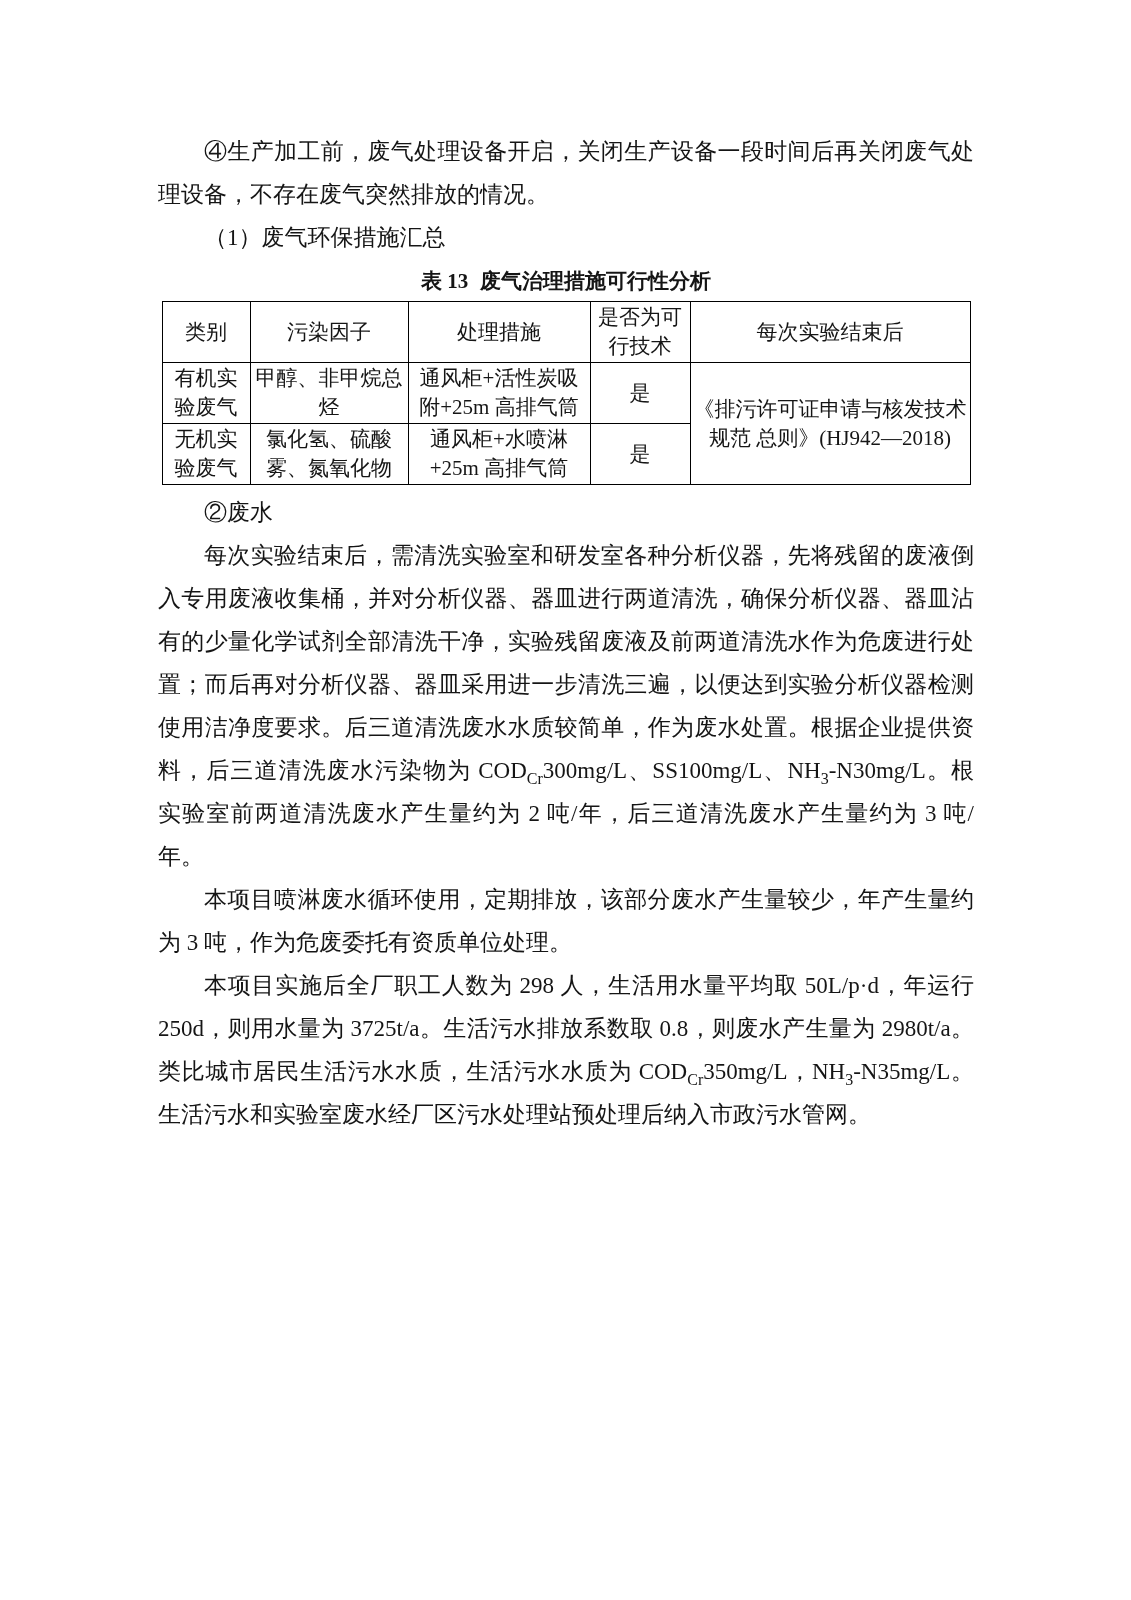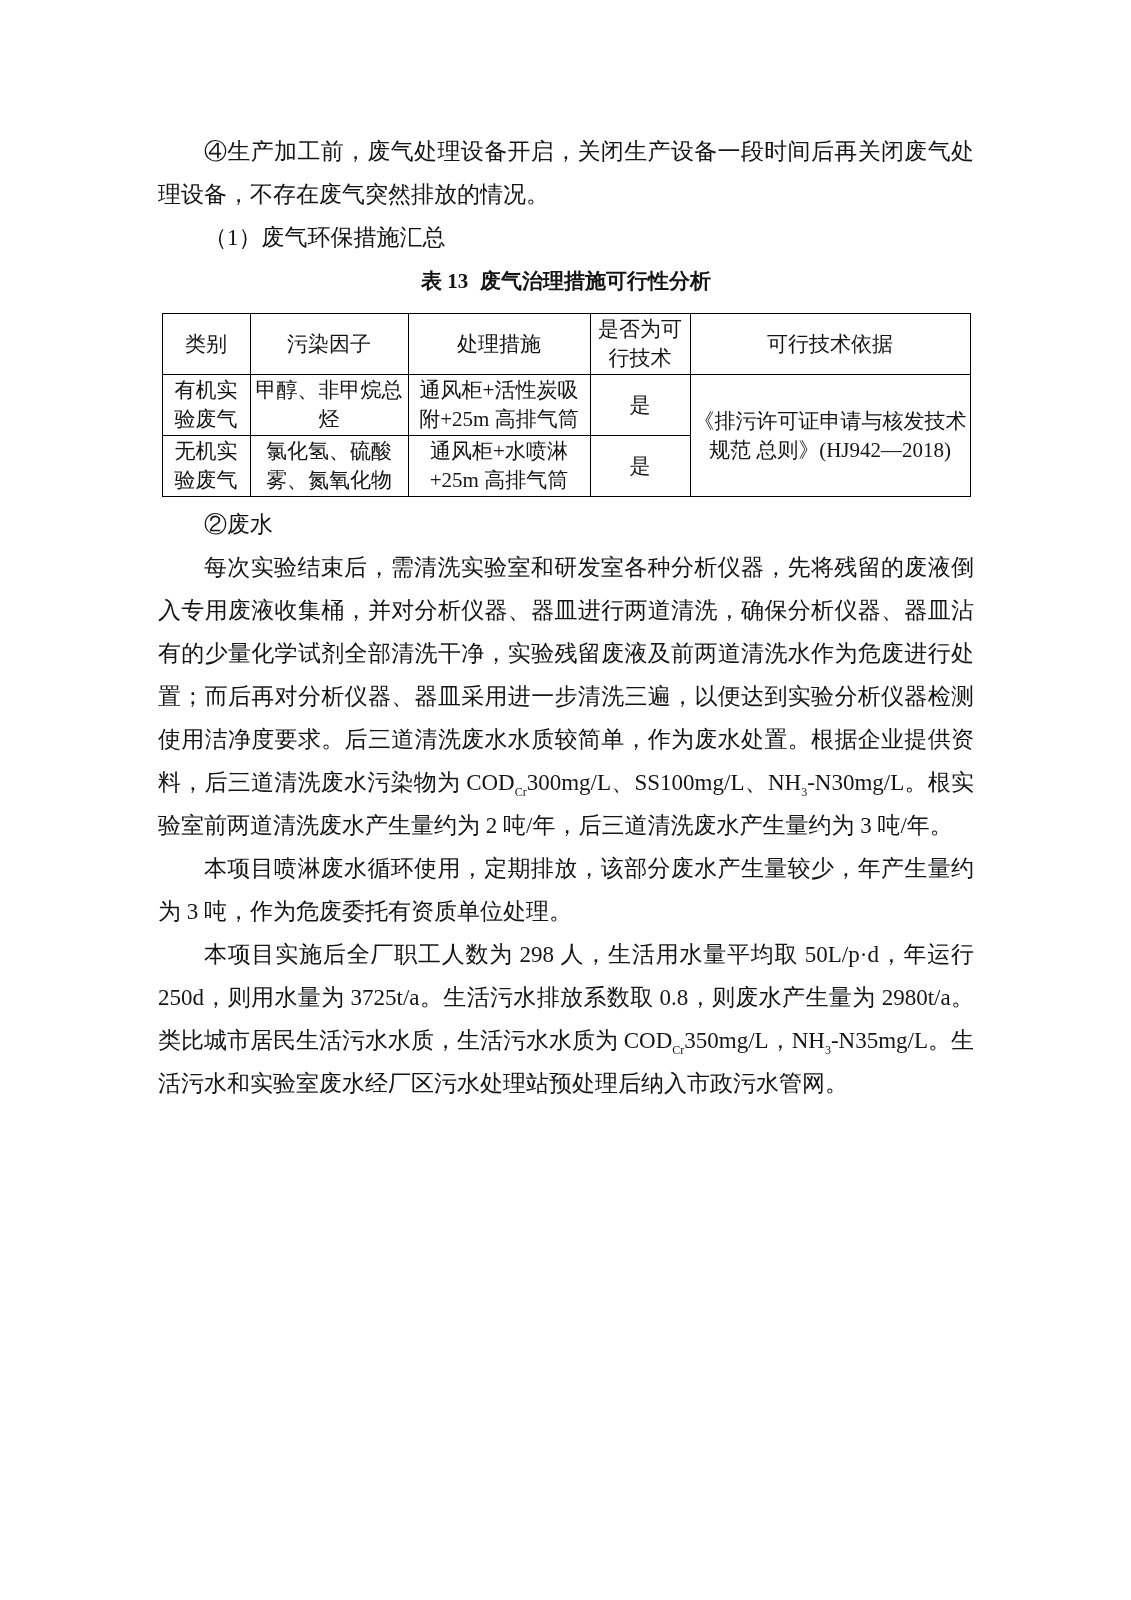--- a/index.html
+++ b/index.html
@@ -13,34 +13,34 @@
   }
   .content { padding:130px 157px 0 158px; }
   .para {
     margin:0;
     font-size:23px;
     line-height:43px;
     text-align:justify;
     text-indent:2em;
   }
   .bold { font-weight:bold; }
-  sub { font-size:12px; line-height:0; }
+  sub { font-size:16px; line-height:0; }
   .caption {
     text-align:center;
     font-weight:bold;
     font-size:21px;
     line-height:40px;
     margin-top:2px;
   }
   .cap-title { margin-left:0.55em;text-align:center; }
   table.meas {
     border-collapse:collapse;
     table-layout:fixed;
     width:808px;
-    margin:12px auto 6px auto;
+    margin:0 auto 6px auto;
   }
   table.meas th, table.meas td {
     border:1.5px solid #000;
     font-size:21px;
     line-height:29px;
     font-weight:normal;
     text-align:center;
     vertical-align:middle;
     padding:1px 3px;
     word-break:normal;
@@ -72,21 +72,21 @@
         <col style="width:182px">
         <col style="width:100px">
         <col style="width:280px">
       </colgroup>
       <tbody>
         <tr>
           <th>类别</th>
           <th>污染因子</th>
           <th>处理措施</th>
           <th>是否为可行技术</th>
-          <th>可行技术依据</th>
+          <th>每次实验结束后</th>
         </tr>
         <tr>
           <td>有机实验废气</td>
           <td>甲醇、非甲烷总烃</td>
           <td>通风柜+活性炭吸附+25m 高排气筒</td>
           <td>是</td>
           <td rowspan="2">《排污许可证申请与核发技术规范 总则》(HJ942—2018)</td>
         </tr>
         <tr>
           <td>无机实验废气</td>

